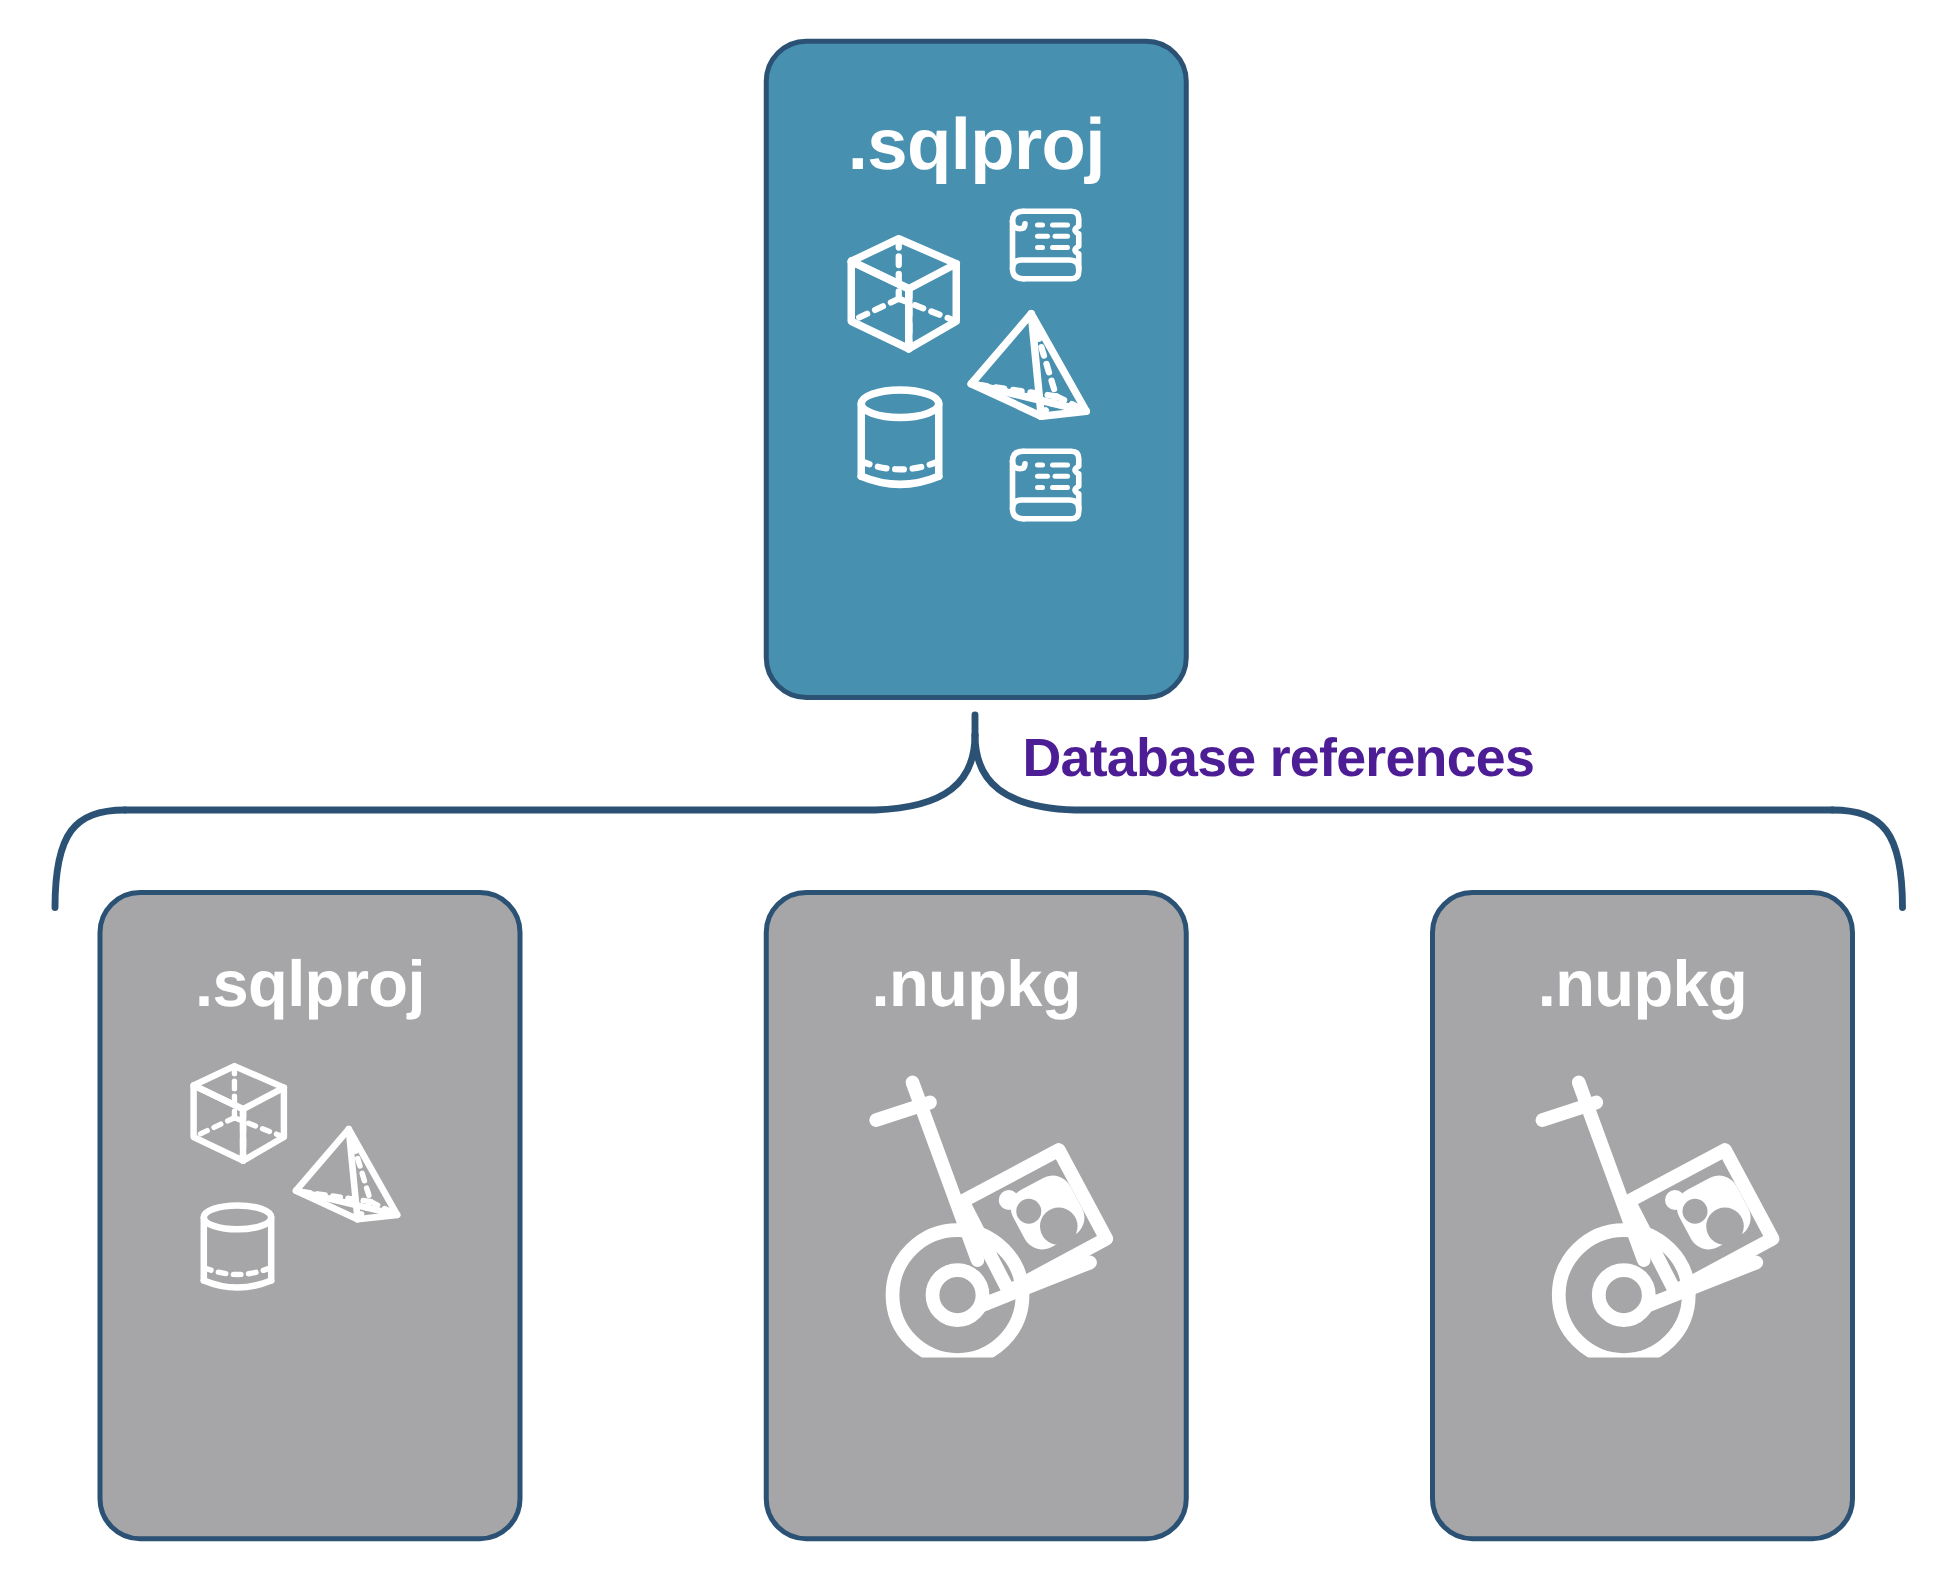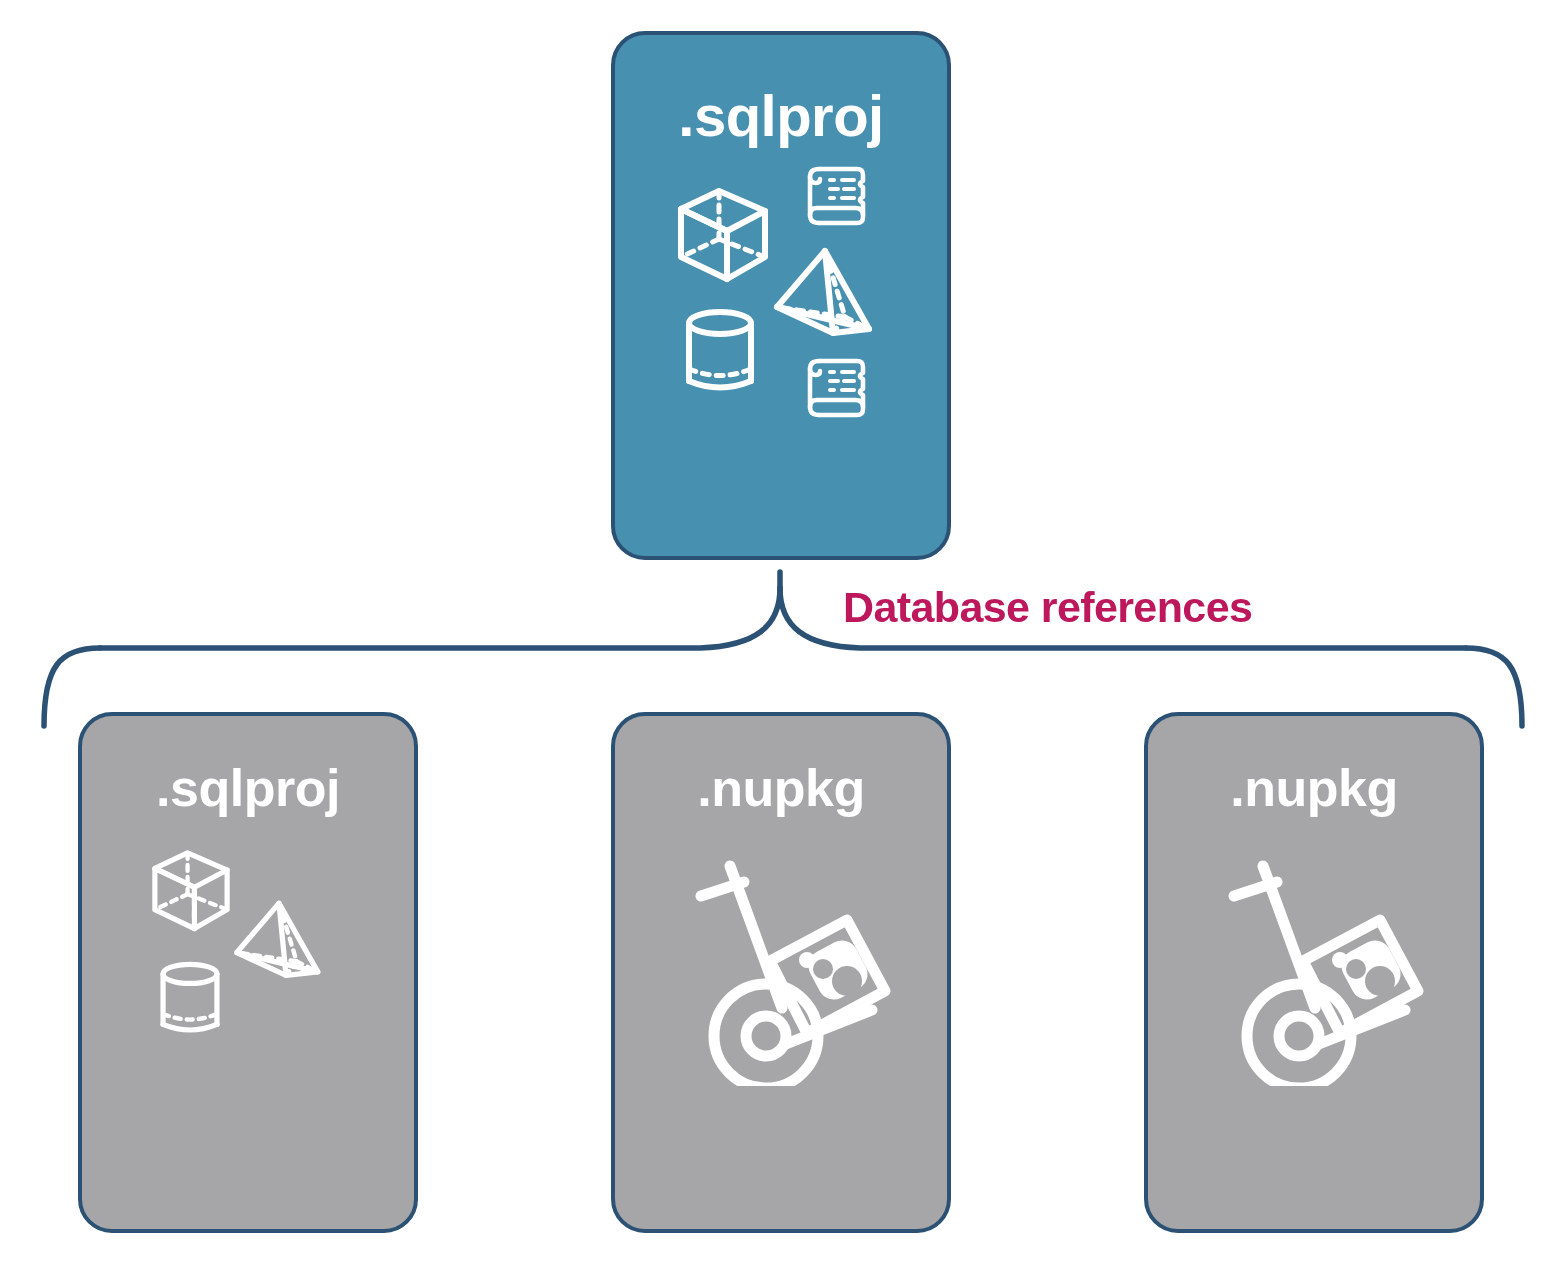--- a/index.html
+++ b/index.html
@@ -83,25 +83,25 @@
     left: 0;
     top: 540px;
     width: 1566px;
     height: 230px;
     pointer-events: none;
   }
 
   
   #bracket-label {
     position: absolute;
-    left: 843px;
+    left: 818px;
     top: 583px;
     font-size: 43px;
     font-weight: bold;
-    color: #be185d;
+    color: #4c1d95;
     letter-spacing: -0.6px;
     white-space: nowrap;
     user-select: none;
   }
 </style>
 </head>
 <body>
 
 <div id="stage">
 

